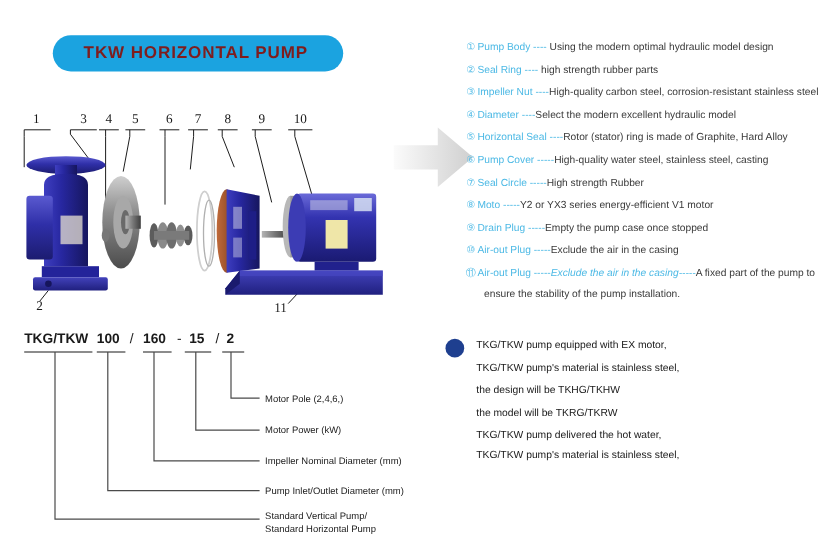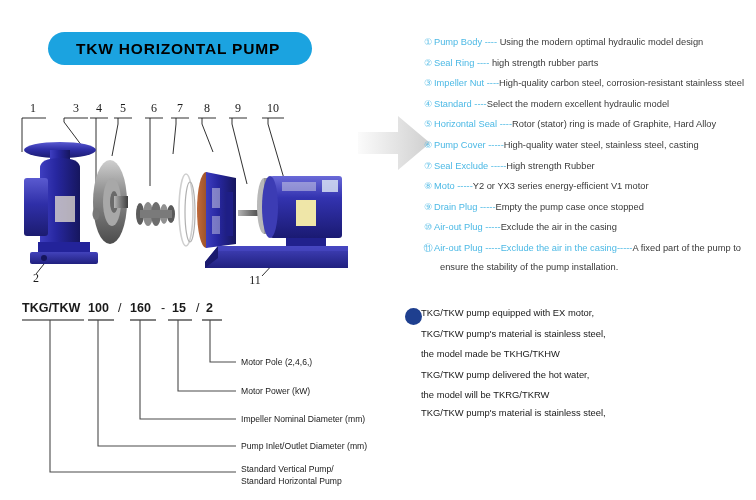--- a/index.html
+++ b/index.html
@@ -14,21 +14,21 @@
   
   .title-pill {
     position: absolute; left: 48px; top: 32px;
     width: 264px; height: 33px;
     background: #1ba3e0;
     border-radius: 17px;
     display: flex; align-items: center;
     padding-left: 28px;
   }
   .title-pill span {
-    color: #000000; font-size: 15.5px; font-weight: bold;
+    color: #7f1d1d; font-size: 15.5px; font-weight: bold;
     letter-spacing: .8px; font-family: "Liberation Sans", sans-serif;
   }
 
   
   #diagram { position: absolute; left: 0; top: 92px; width: 400px; height: 200px; }
   #diagram svg { display:block; }
 
   .callout-num {
     font-family: "Liberation Serif", serif;
     font-size: 12px; fill: #1a1a1a;
@@ -55,21 +55,21 @@
     width: 12px;
     color: #5fc0e8;
     font-size: 9.2px;
     text-align: center;
     line-height: 18.6px;
   }
   .leg-txt { flex: 1 1 auto; }
   .leg-part { color: #4cb9e5; }
   .leg-dash { color: #4cb9e5; }
   .leg-desc { color: #3a3a3a; }
-  .leg-desc-blue { color: #4cb9e5; }
+  .leg-desc-blue { color: #4cb9e5; font-style: italic; }
   .leg-sub { color:#3a3a3a; display:block; padding-left: 6px; }
 
   
   #model { position: absolute; left: 0; top: 295px; width: 400px; height: 200px; text-align: right; }
   #model svg { display: block; }
   .mc-txt {
     font-family: "Liberation Sans", sans-serif;
     font-size: 12.5px; font-weight: bold; fill:#1a1a1a;
   }
   .mc-sep {
@@ -83,21 +83,21 @@
     font-size: 8.6px; fill:#1a1a1a;
   }
 
   
   #notes { position: absolute; left: 405px; top: 303px; width: 348px; }
   .note-dot {
     position:absolute; left: 0px; top: 5px;
     width: 17px; height: 17px; border-radius: 50%;
     background: #1e3f8f;
   }
-  .note-body { margin-left: 16px; }
+  .note-body { margin-left: 28px; }
   .note-line {
     font-size: 9.4px; color: #181818;
     line-height: 20.5px;
     white-space: nowrap;
     font-family: "Liberation Sans", sans-serif;
   }
   .note-line.tight { line-height: 14px; }
 </style>
 </head>
 <body>
@@ -282,42 +282,42 @@
     <div class="leg-row">
       <div class="leg-num">③</div>
       <div class="leg-txt">
         <span class="leg-part">Impeller Nut</span><span class="leg-dash"> ----</span><span class="leg-desc">High-quality carbon steel, corrosion-resistant stainless steel</span>
       </div>
     </div>
 
     <div class="leg-row">
       <div class="leg-num">④</div>
       <div class="leg-txt">
-        <span class="leg-part"> Standard</span><span class="leg-dash"> ----</span><span class="leg-desc">Select the modern excellent hydraulic model</span>
+        <span class="leg-part"> Diameter</span><span class="leg-dash"> ----</span><span class="leg-desc">Select the modern excellent hydraulic model</span>
       </div>
     </div>
 
     <div class="leg-row">
       <div class="leg-num">⑤</div>
       <div class="leg-txt">
         <span class="leg-part">Horizontal Seal</span><span class="leg-dash"> ----</span><span class="leg-desc">Rotor (stator) ring is made of Graphite, Hard Alloy</span>
       </div>
     </div>
 
     <div class="leg-row">
       <div class="leg-num">⑥</div>
       <div class="leg-txt">
         <span class="leg-part">Pump Cover</span><span class="leg-dash"> -----</span><span class="leg-desc">High-quality water steel, stainless steel, casting</span>
       </div>
     </div>
 
     <div class="leg-row">
       <div class="leg-num">⑦</div>
       <div class="leg-txt">
-        <span class="leg-part">Seal Exclude</span><span class="leg-dash"> -----</span><span class="leg-desc">High strength Rubber</span>
+        <span class="leg-part">Seal Circle</span><span class="leg-dash"> -----</span><span class="leg-desc">High strength Rubber</span>
       </div>
     </div>
 
     <div class="leg-row">
       <div class="leg-num">⑧</div>
       <div class="leg-txt">
         <span class="leg-part"> Moto</span><span class="leg-dash"> -----</span><span class="leg-desc">Y2 or YX3 series energy-efficient V1 motor</span>
       </div>
     </div>
 
@@ -384,20 +384,20 @@
         <text class="mc-label" x="241" y="189">Standard  Horizontal Pump</text>
       </g>
     </svg>
   </div>
 
   <div id="notes">
     <div class="note-dot"></div>
     <div class="note-body">
       <div class="note-line">TKG/TKW pump equipped with EX motor,</div>
       <div class="note-line">TKG/TKW pump's material is stainless steel,</div>
-      <div class="note-line">the model made be TKHG/TKHW</div>
+      <div class="note-line">the design will be TKHG/TKHW</div>
+      <div class="note-line">the model will be TKRG/TKRW</div>
       <div class="note-line">TKG/TKW pump delivered the hot water,</div>
-      <div class="note-line">the model will be TKRG/TKRW</div>
       <div class="note-line tight">TKG/TKW pump's material is stainless steel,</div>
     </div>
   </div>
 
 </div>
 
 </body></html>

